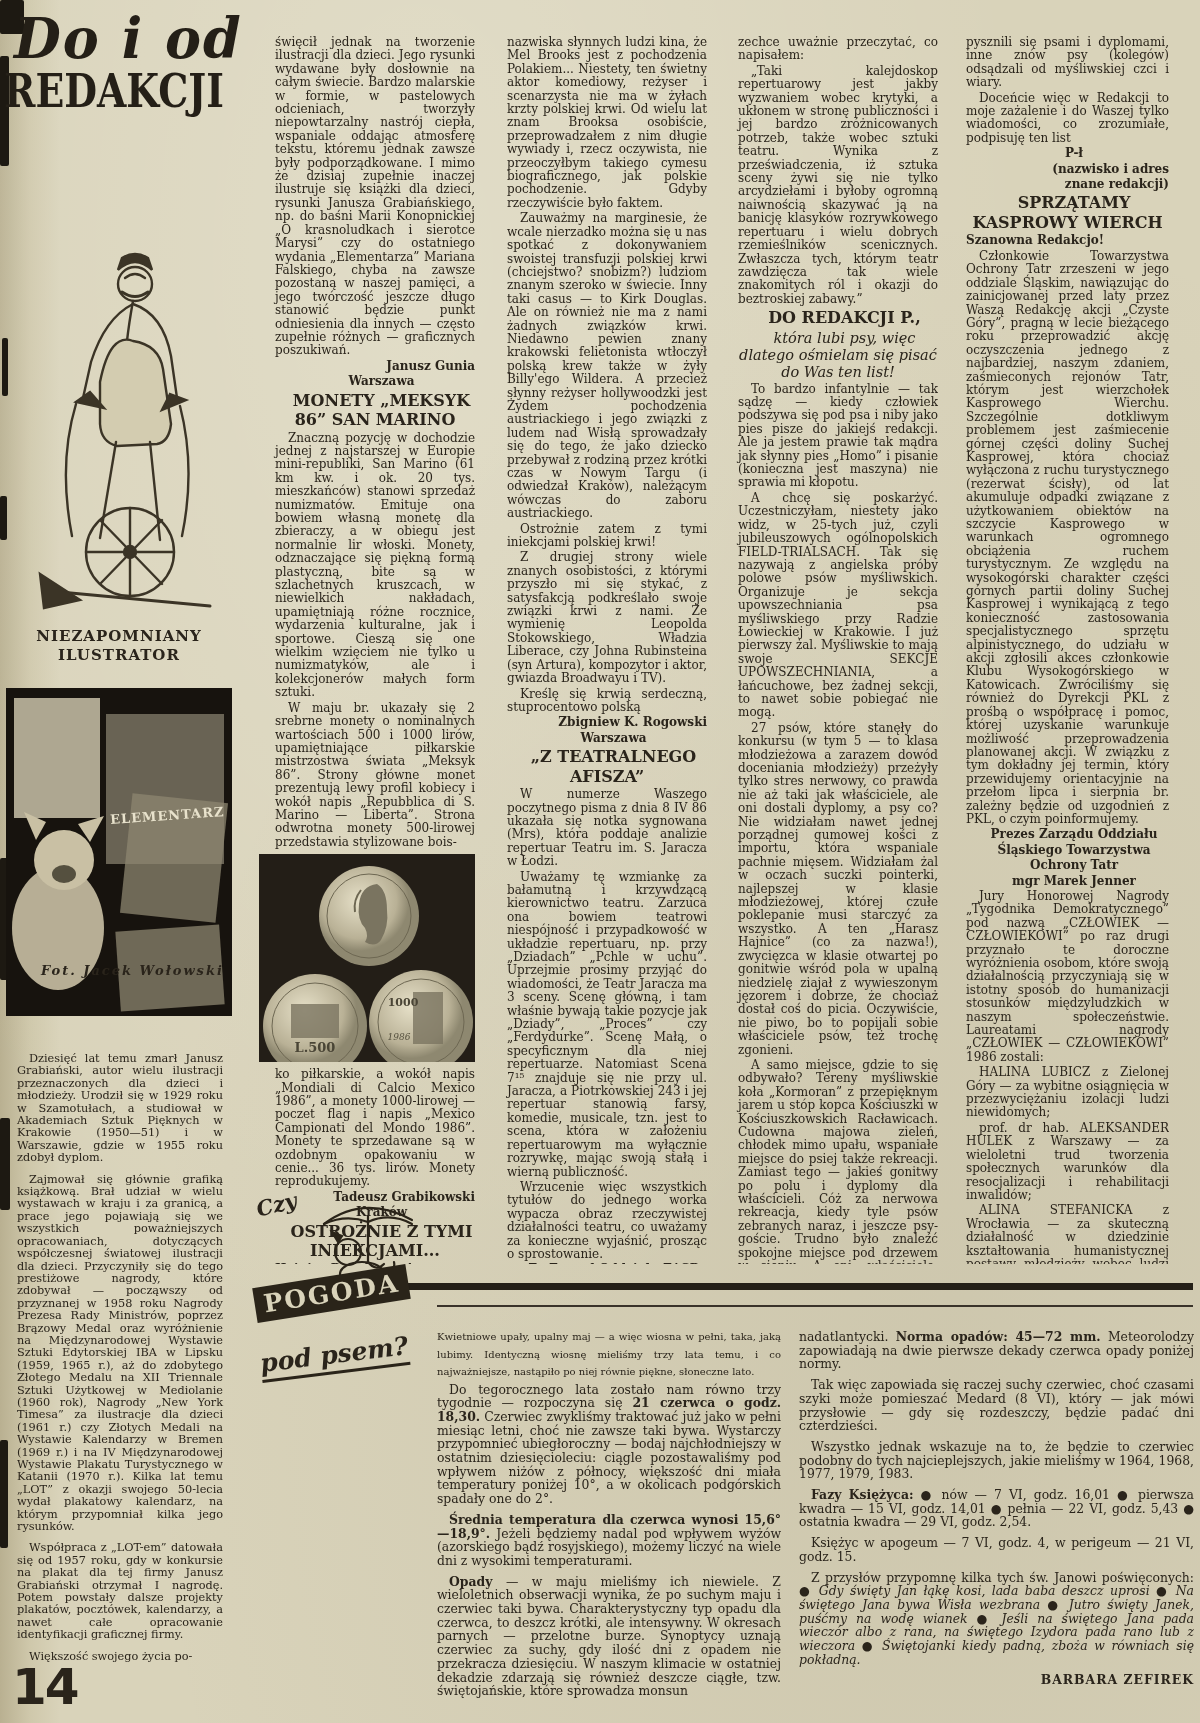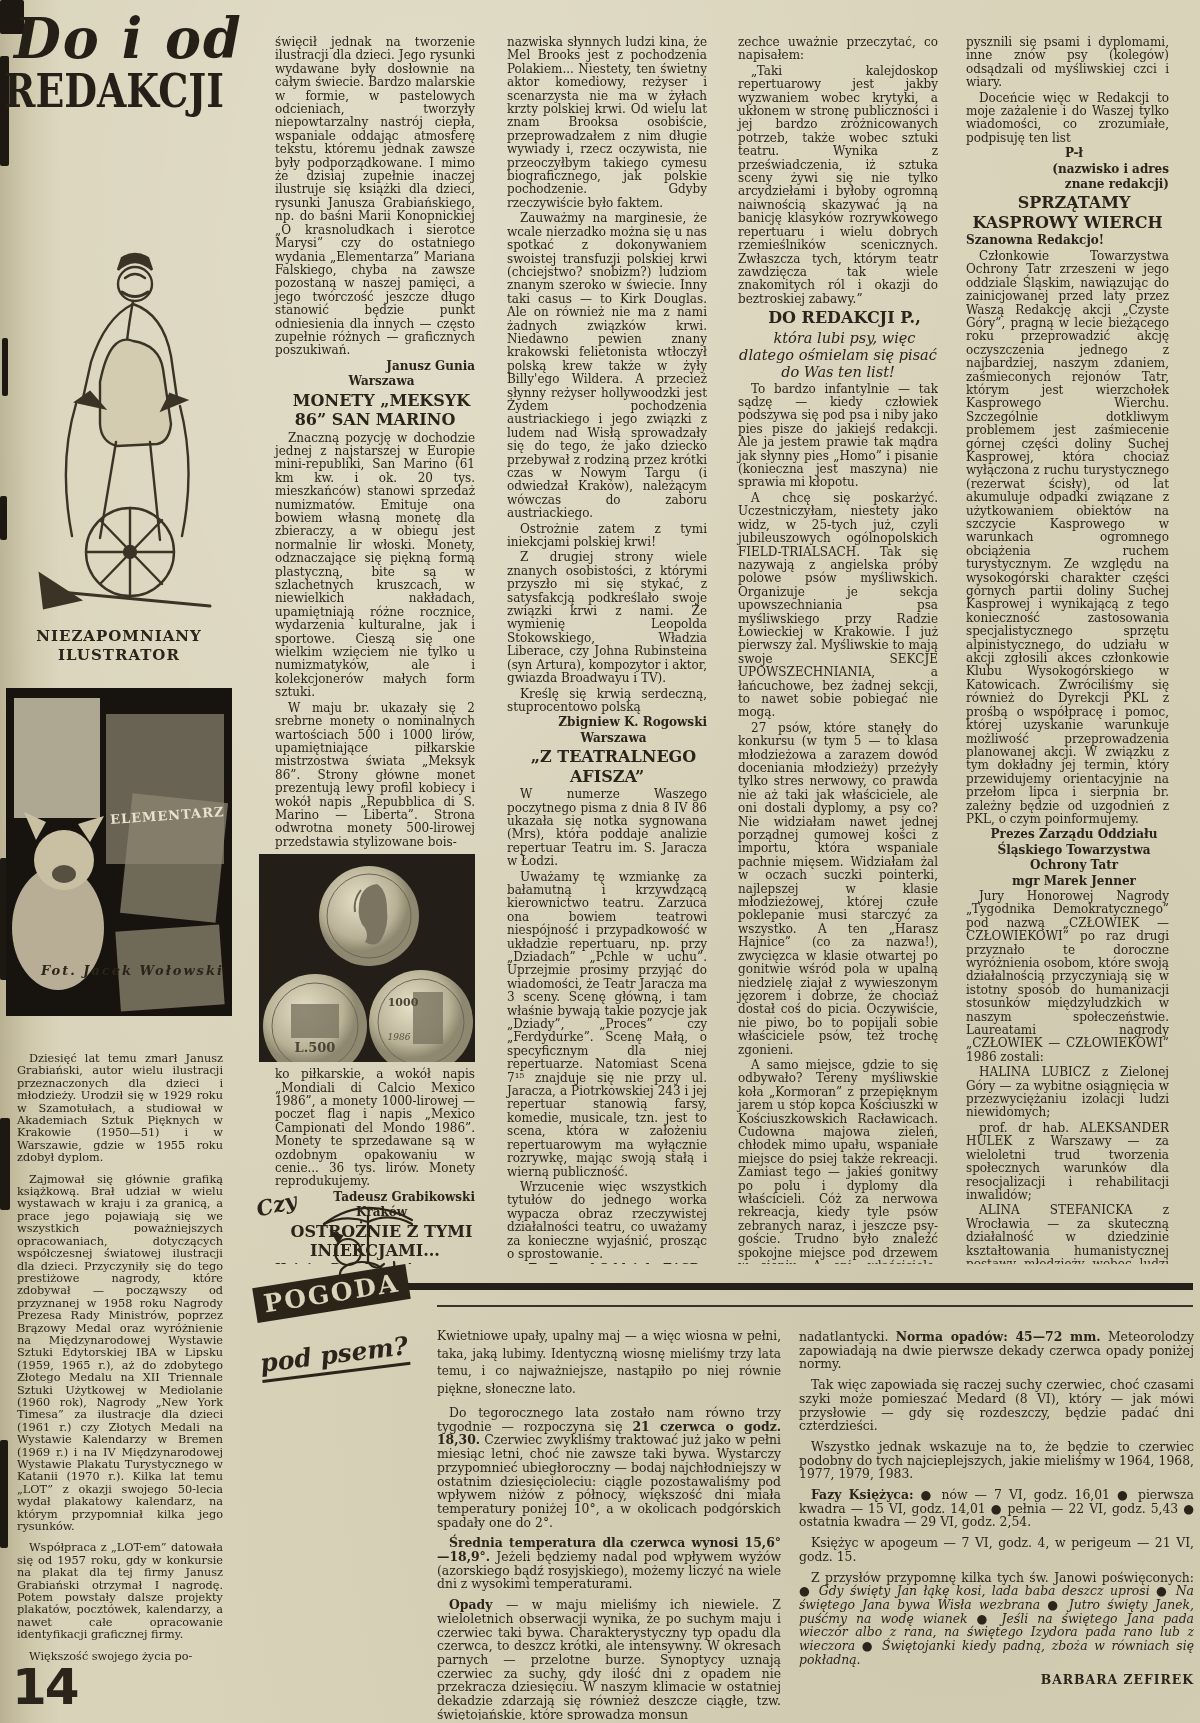--- a/index.html
+++ b/index.html
@@ -49,21 +49,21 @@
   .rule1{position:absolute;left:300px;top:1283px;width:893px;height:7px;background:#241f17;}
   .rule2{position:absolute;left:437px;top:1305px;width:756px;height:2px;background:#3a332a;}
   .cartoon{position:absolute;left:252px;top:1190px;width:188px;height:256px;}
   .cz{position:absolute;left:4px;top:2px;font-style:italic;font-weight:bold;font-size:21px;transform:rotate(-14deg);}
   .pogoda{position:absolute;left:2px;top:86px;background:#2a2419;color:#d9d3ba;font-weight:bold;
       font-size:25px;letter-spacing:2px;padding:3px 9px;transform:rotate(-9deg);}
   .podpsem{position:absolute;left:8px;top:150px;font-style:italic;font-weight:bold;font-size:25px;
       transform:rotate(-7deg);border-bottom:3px solid #2a2419;padding-bottom:2px;}
   .wl{position:absolute;left:437px;top:1328px;width:344px;height:392px;overflow:hidden;text-align:justify;}
   .wr{position:absolute;left:799px;top:1330px;width:395px;height:390px;overflow:hidden;text-align:justify;}
-  .wl .intro{font-size:12px;line-height:17.5px;margin:0 0 8px;text-indent:0;}
+  .wl .intro{font-size:10px;line-height:17.5px;margin:0 0 2px;text-indent:0;}
   .wl p,.wr p{font-size:12.4px;line-height:13.7px;margin:0 0 7px;text-indent:12px;}
   .b{font-weight:bold;} .i{font-style:italic;}
   .byline{text-align:right;font-weight:bold;letter-spacing:1px;font-size:13px;margin-right:4px;}
   svg{display:block;}
 </style>
 </head>
 <body>
 
 <div class="page">
 

